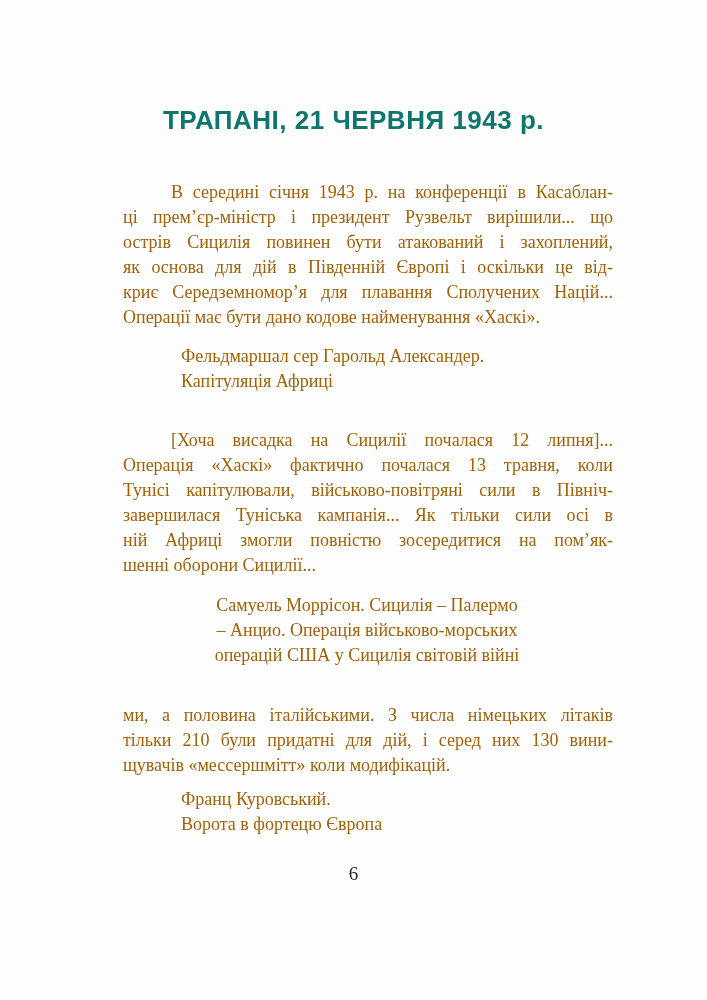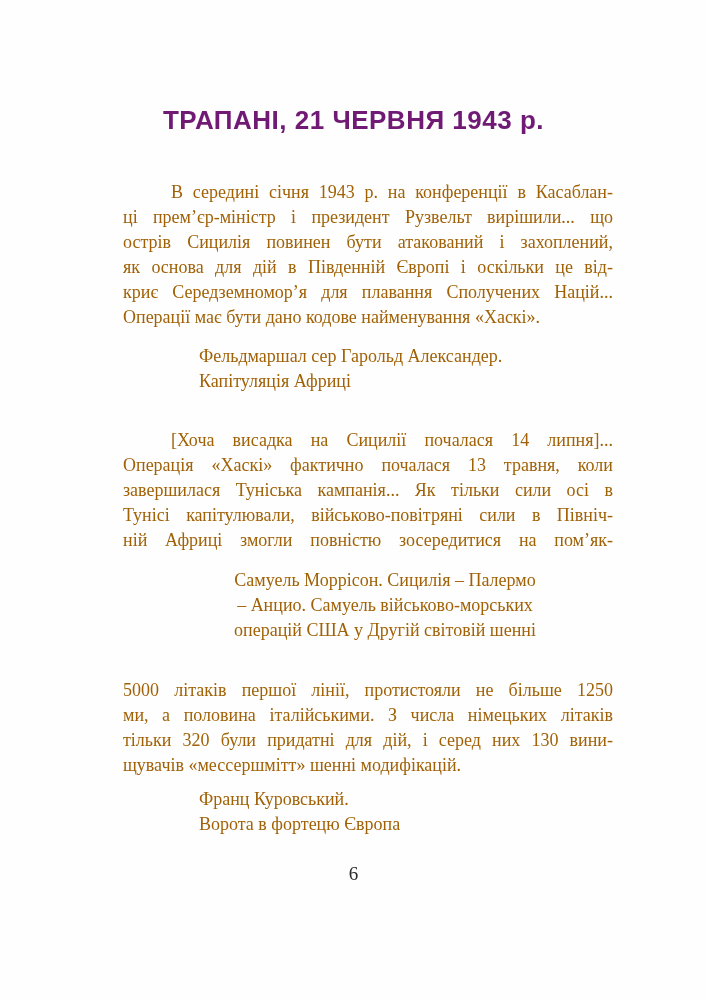--- a/index.html
+++ b/index.html
@@ -16,42 +16,42 @@
     overflow: hidden;
     color: #2b2b2b;
   }
   .chapter-title {
     margin: 105px 0 0 0;
     text-align: center;
     font-family: "Liberation Sans", "DejaVu Sans", sans-serif;
     font-weight: bold;
     font-size: 26px;
     letter-spacing: 0.5px;
-    color: #701a75;
+    color: #0f766e;
   }
   .body-col {
     margin-left: 123px;
     width: 490px;
     font-family: "Liberation Serif", "DejaVu Serif", serif;
     font-size: 18px;
     line-height: 25px;
     color: #a16207;
   }
   .para { margin: 0; }
   .para .line {
     text-align: justify;
     text-align-last: justify;
   }
   .para .line.first { padding-left: 48px; }
   .para .line.last {
     text-align: right;
     text-align-last: left;
   }
   .attribution {
-    margin-left: 76px;
+    margin-left: 58px;
   }
   .attribution.centered {
     width: 372px;
     text-align: center;
   }
   .attr-line { }
   .sp-title-p1 { height: 44px; }
   .sp-p1-a1   { height: 14px; }
   .sp-a1-p2   { height: 34px; }
   .sp-p2-a2   { height: 15px; }
@@ -89,42 +89,42 @@
       <div class="attribution">
         <div class="attr-line">Фельдмаршал сер Гарольд Александер.</div>
         <div class="attr-line">Капітуляція Африці</div>
       </div>
     </section>
 
     <div class="sp-a1-p2"></div>
 
     <section>
       <div class="para">
-        <div class="line first">[Хоча висадка на Сицилії почалася 14 липня]...</div>
+        <div class="line first">[Хоча висадка на Сицилії почалася 12 липня]...</div>
         <div class="line">Операція «Хаскі» фактично почалася 13 травня, коли</div>
+        <div class="line">Тунісі капітулювали, військово-повітряні сили в Північ-</div>
         <div class="line">завершилася Туніська кампанія... Як тільки сили осі в</div>
-        <div class="line">Тунісі капітулювали, військово-повітряні сили в Північ-</div>
         <div class="line">ній Африці змогли повністю зосередитися на пом’як-</div>
+        <div class="line last">шенні оборони Сицилії...</div>
       </div>
       <div class="sp-p2-a2"></div>
       <div class="attribution centered">
         <div class="attr-line">Самуель Моррісон. Сицилія – Палермо</div>
-        <div class="attr-line">– Анцио. Самуель військово-морських</div>
-        <div class="attr-line">операцій США у Другій світовій шенні</div>
+        <div class="attr-line">– Анцио. Операція військово-морських</div>
+        <div class="attr-line">операцій США у Сицилія світовій війні</div>
       </div>
     </section>
 
     <div class="sp-a2-p3"></div>
 
     <section>
       <div class="para">
-        <div class="line">5000 літаків першої лінії, протистояли не більше 1250</div>
         <div class="line">ми, а половина італійськими. З числа німецьких літаків</div>
-        <div class="line">тільки 320 були придатні для дій, і серед них 130 вини-</div>
-        <div class="line last">щувачів «мессершмітт» шенні модифікацій.</div>
+        <div class="line">тільки 210 були придатні для дій, і серед них 130 вини-</div>
+        <div class="line last">щувачів «мессершмітт» коли модифікацій.</div>
       </div>
       <div class="sp-p3-a3"></div>
       <div class="attribution">
         <div class="attr-line">Франц Куровський.</div>
         <div class="attr-line">Ворота в фортецю Європа</div>
       </div>
     </section>
 
   </div>
 

